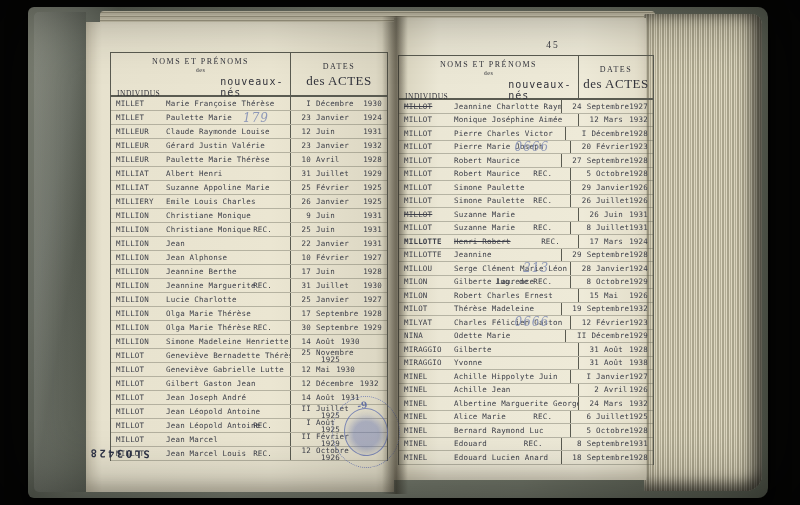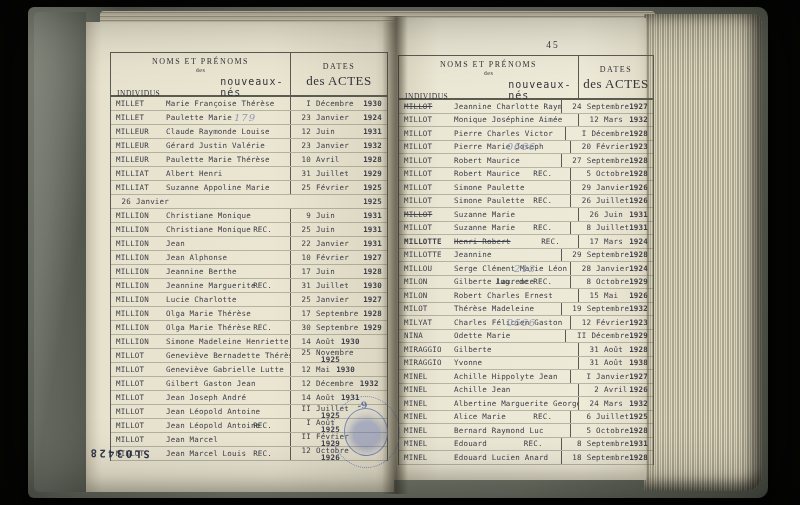--- a/index.html
+++ b/index.html
@@ -55,26 +55,26 @@
 
   .row { display:flex; border-bottom:1px solid rgba(95,95,82,.38); font-size:7.5px;
          letter-spacing:.2px; color:#3e404a; }
   .table-left  .row { height:14px; }
   .table-right .row { height:13.5px; }
   .name-cell { width:180px; border-right:1px solid #5a5b51; display:flex; align-items:center;
                position:relative; padding-left:5px; height:100%; overflow:hidden; }
   .surname { width:50px; flex:none; white-space:nowrap; }
   .names { white-space:nowrap; }
   .note { position:absolute; right:18px; background:transparent; }
-  .hw { position:absolute; right:34px; font-family:"DejaVu Serif",serif; font-style:italic;
-        color:#8e98b8; font-size:10px; letter-spacing:1px; }
+  .hw { position:absolute; right:21px; font-family:"DejaVu Serif",serif; font-style:italic;
+        color:#8e98b8; font-size:12px; letter-spacing:1px; }
   .date-cell { flex:1; display:flex; align-items:center; height:100%; padding:0 5px 0 6px; }
   .day { display:inline-block; width:14px; text-align:right; margin-right:5px; flex:none; }
   .month { white-space:nowrap; }
-  .year { margin-left:auto;font-weight:bold; }
+  .year { margin-left:auto; }
   .row.inline .year { margin-left:6px; }
   .row.wrap .date-cell { display:block; line-height:6.8px; padding-top:1px; }
   .row.wrap .year { display:block; margin-left:24px; }
   .row.strike-surname .surname,
   .row.strike-names .names { text-decoration:line-through; }
   .row.bold .surname { font-weight:bold; }
 
   .page-num { position:absolute; left:530px; top:40px; width:46px; text-align:center; z-index:2;
               font-family:"Liberation Serif",serif; font-size:9.5px; letter-spacing:2px; color:#3a3b43; }
 
@@ -192,20 +192,24 @@
             <span class="surname">MILLIAT</span>
             <span class="names">Suzanne Appoline Marie</span>
           </div>
           <div class="date-cell">
             <span class="day">25</span>
             <span class="month">Février</span>
             <span class="year">1925</span>
           </div>
         </div>
         <div class="row">
+          <div class="name-cell">
+            <span class="surname">MILLIERY</span>
+            <span class="names">Emile Louis Charles</span>
+          </div>
           <div class="date-cell">
             <span class="day">26</span>
             <span class="month">Janvier</span>
             <span class="year">1925</span>
           </div>
         </div>
         <div class="row">
           <div class="name-cell">
             <span class="surname">MILLION</span>
             <span class="names">Christiane Monique</span>
@@ -631,21 +635,21 @@
           </div>
           <div class="date-cell">
             <span class="day">31</span>
             <span class="month">Août</span>
             <span class="year">1938</span>
           </div>
         </div>
         <div class="row">
           <div class="name-cell">
             <span class="surname">MINEL</span>
-            <span class="names">Achille Hippolyte Jean</span>
+            <span class="names">Achille Hippolyte Juin</span>
           </div>
           <div class="date-cell">
             <span class="day">I</span>
             <span class="month">Janvier</span>
             <span class="year">1927</span>
           </div>
         </div>
         <div class="row">
           <div class="name-cell">
             <span class="surname">MINEL</span>

